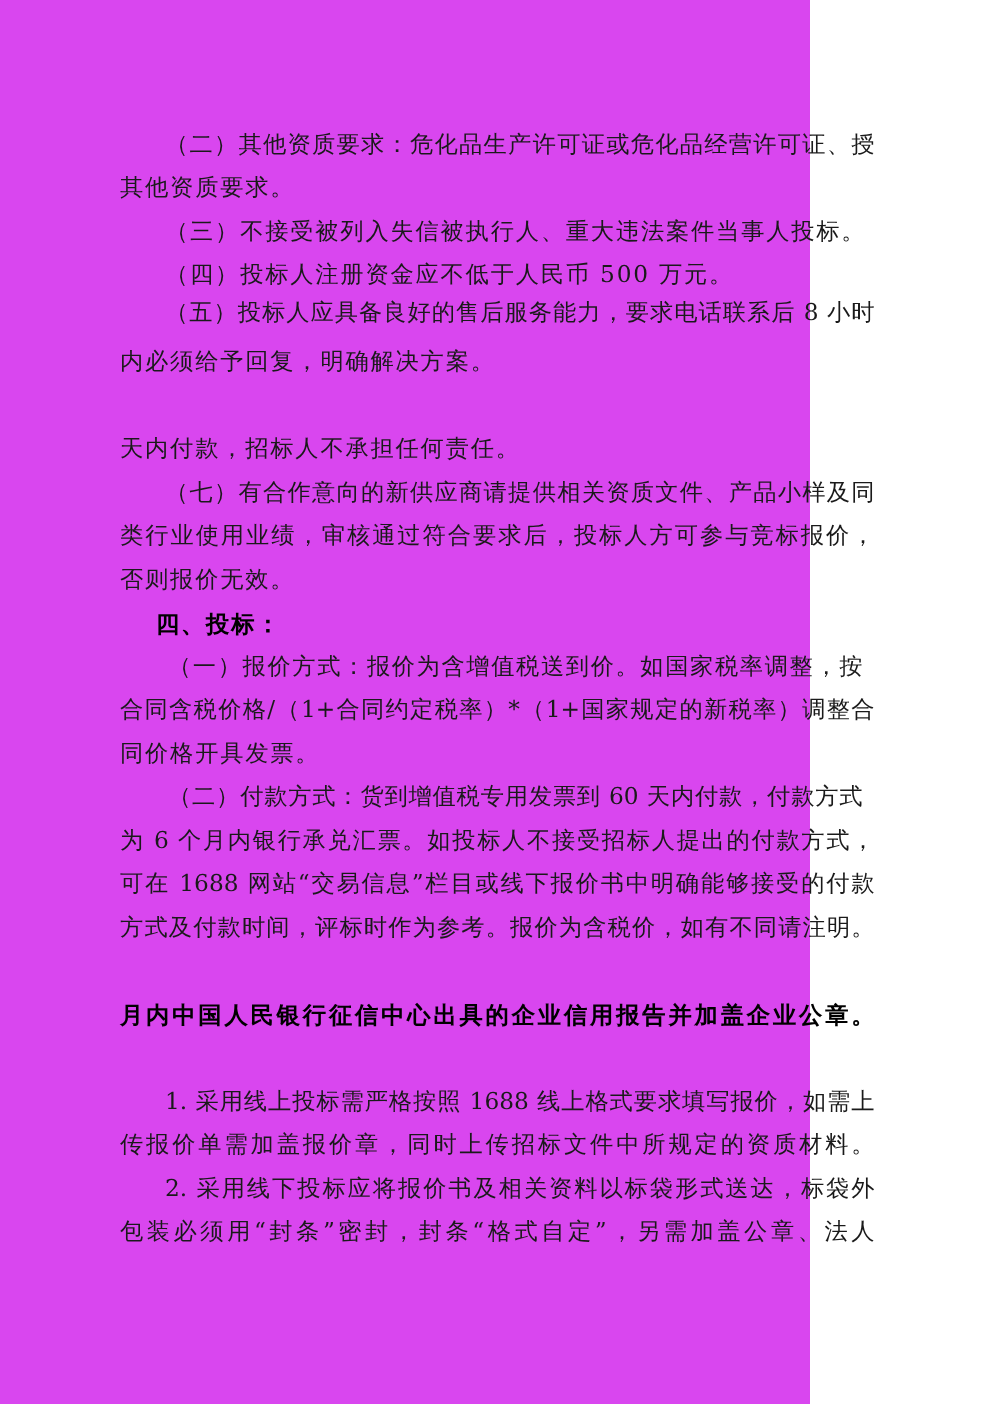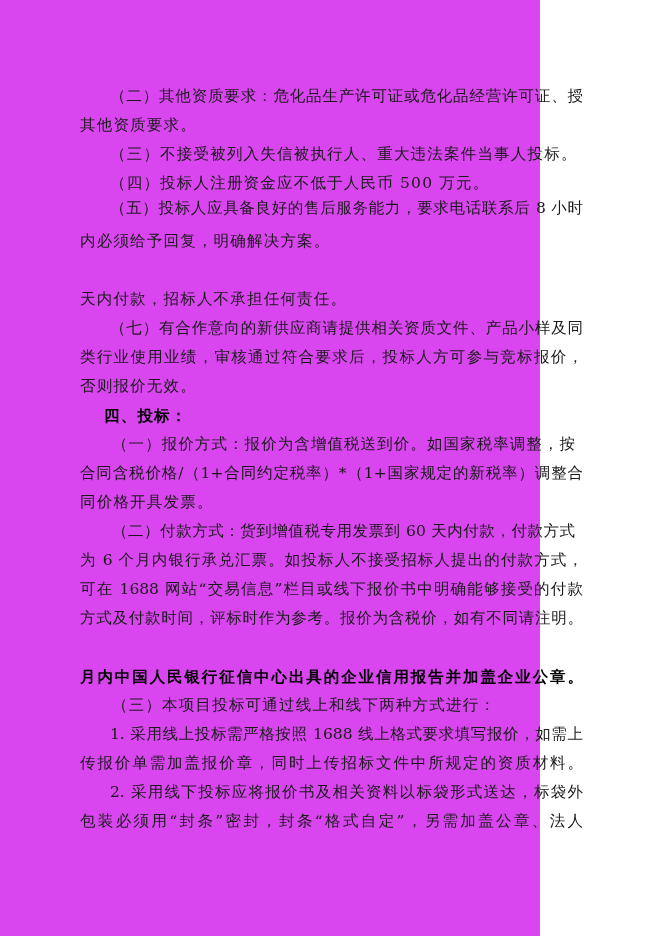--- a/index.html
+++ b/index.html
@@ -31,18 +31,17 @@
   <div class="line l" style="top:372px">否则报价无效。</div>
   <div class="line l heading" style="top:401px">四、投标：</div>
   <div class="line ind2 j" style="top:430px">（一）报价方式：报价为含增值税送到价。如国家税率调整，按</div>
   <div class="line j" style="top:459px">合同含税价格/（1+合同约定税率）*（1+国家规定的新税率）调整合</div>
   <div class="line l" style="top:488px">同价格开具发票。</div>
   <div class="line ind2 j" style="top:517px">（二）付款方式：货到增值税专用发票到 60 天内付款，付款方式</div>
   <div class="line j" style="top:546px">为 6 个月内银行承兑汇票。如投标人不接受招标人提出的付款方式，</div>
   <div class="line j" style="top:575px">可在 1688 网站“交易信息”栏目或线下报价书中明确能够接受的付款</div>
   <div class="line j" style="top:604px">方式及付款时间，评标时作为参考。报价为含税价，如有不同请注明。</div>
   <div class="line j bold" style="top:662px">月内中国人民银行征信中心出具的企业信用报告并加盖企业公章。</div>
-  <div class="line ind2 l" style="top:691px">（三）本项目投标可通过线上和线下两种方式进行：</div>
   <div class="line ind1 j" style="top:720px">1. 采用线上投标需严格按照 1688 线上格式要求填写报价，如需上</div>
   <div class="line j" style="top:749px">传报价单需加盖报价章，同时上传招标文件中所规定的资质材料。</div>
   <div class="line ind1 j" style="top:778px">2. 采用线下投标应将报价书及相关资料以标袋形式送达，标袋外</div>
   <div class="line j" style="top:807px">包装必须用“封条”密封，封条“格式自定”，另需加盖公章、法人</div>
 </div>
 
 </body></html>

